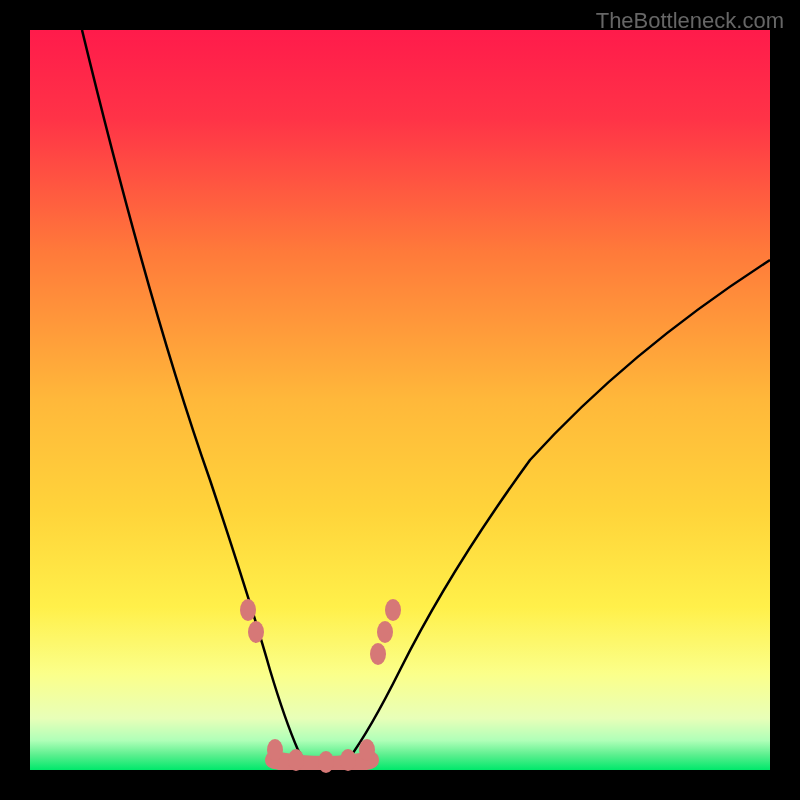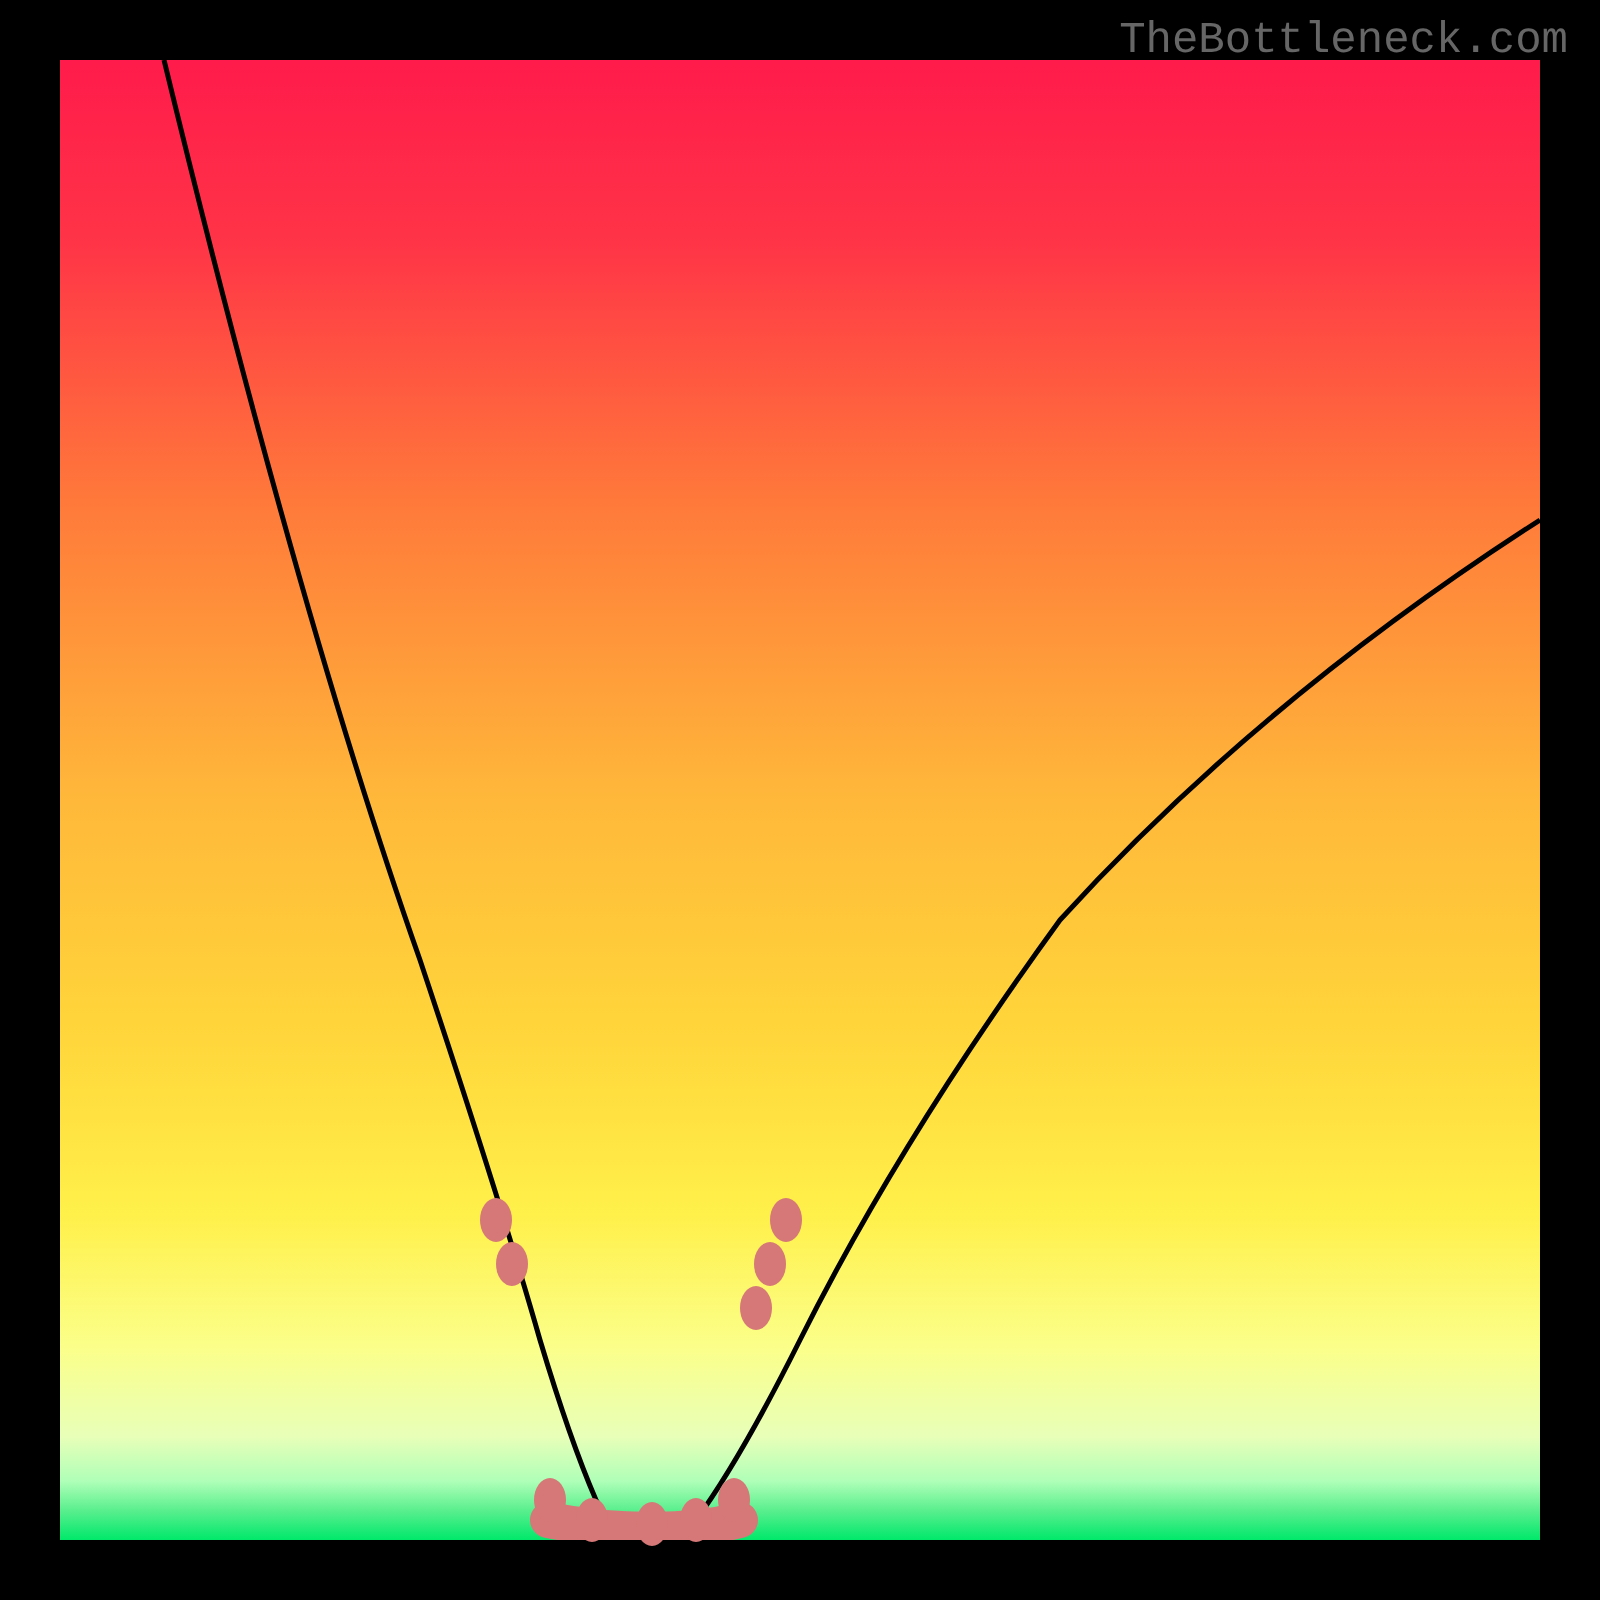--- a/index.html
+++ b/index.html
@@ -12,21 +12,21 @@
       height: 800px;
       background: #000;
       position: relative;
       overflow: hidden;
     }
     .watermark {
       position: absolute;
       top: 8px;
       right: 16px;
       color: #666;
-      font-family: Liberation Mono, monospace;
+      font-family: Liberation Sans, sans-serif;
       font-size: 22px;
       z-index: 10;
     }
     .plot-area {
       position: absolute;
       top: 30px;
       left: 30px;
       width: 740px;
       height: 740px;
     }

